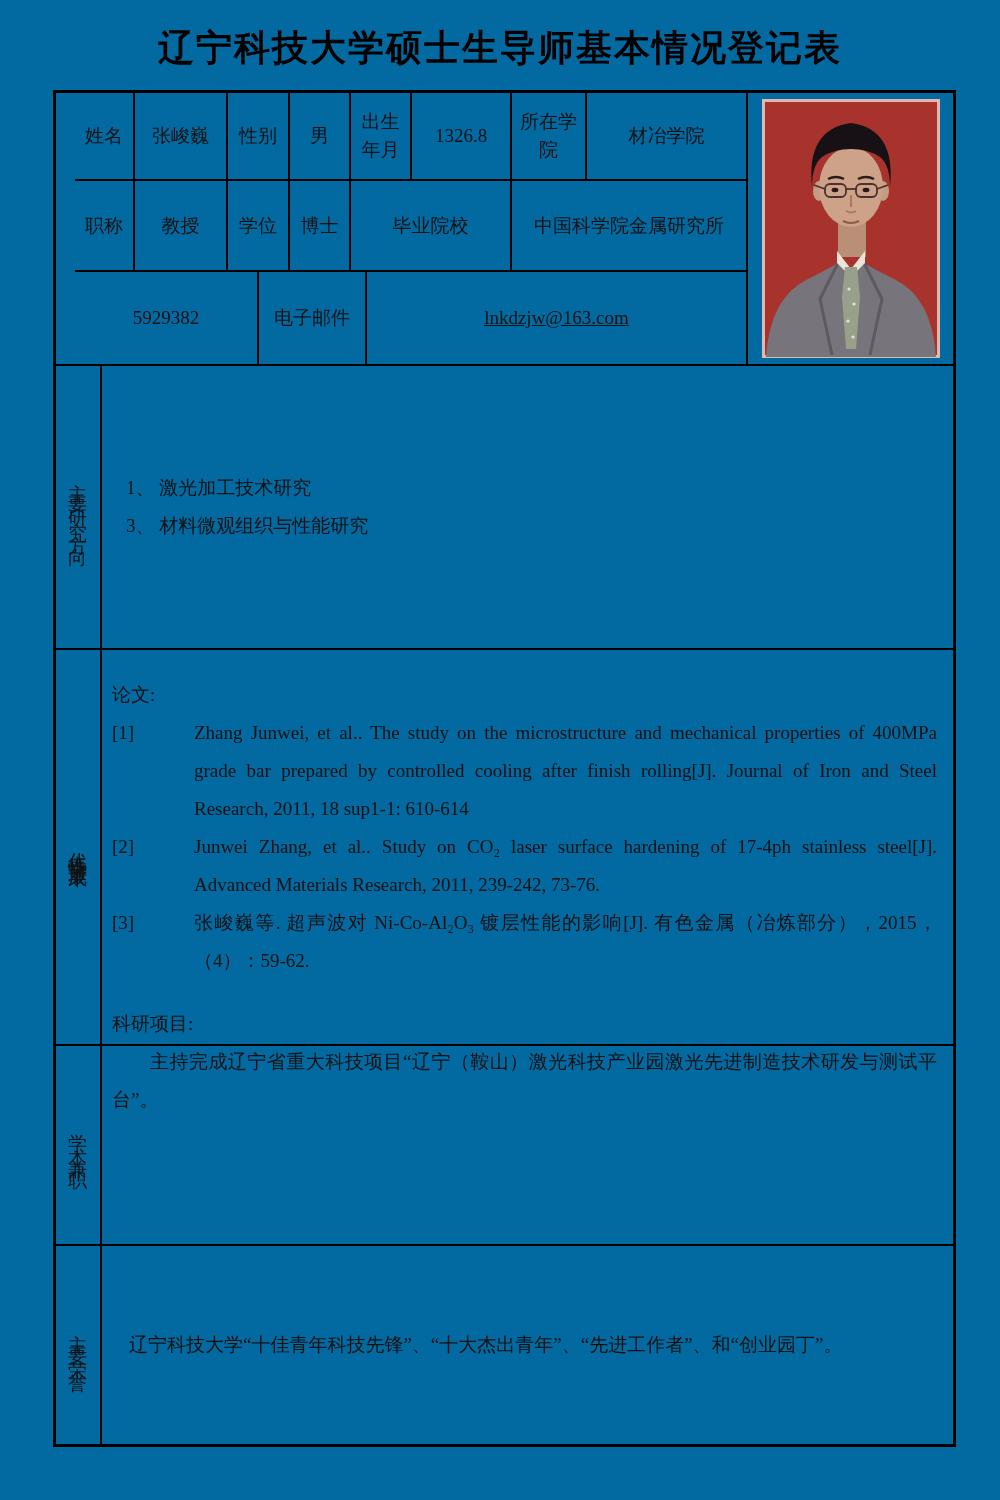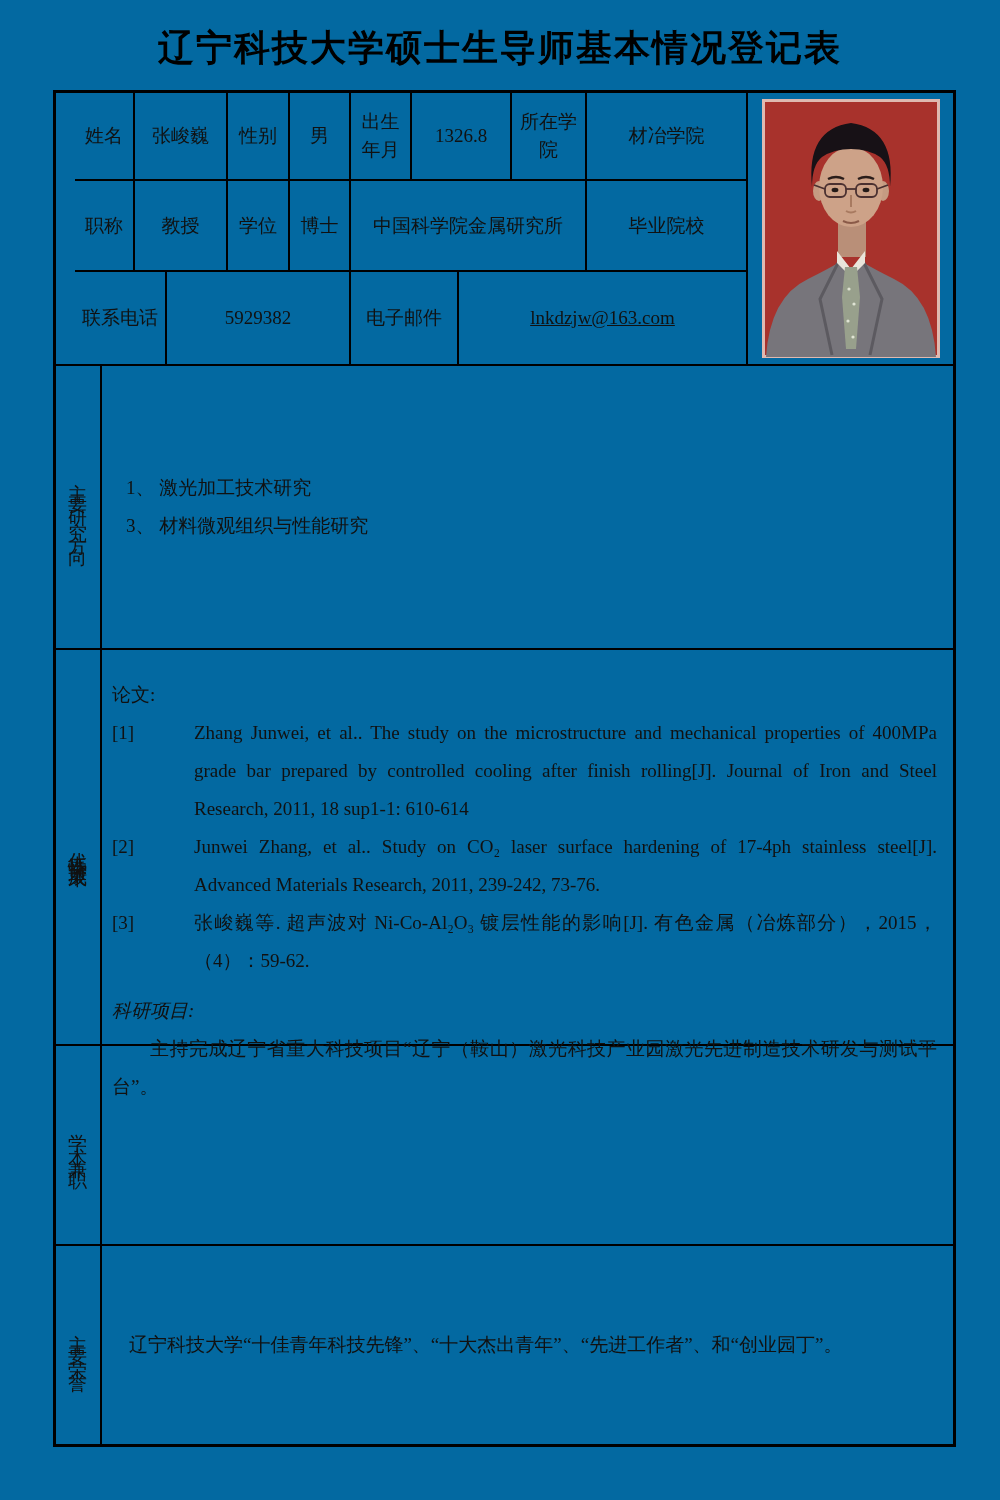--- a/index.html
+++ b/index.html
@@ -53,21 +53,21 @@
   
   .research-list {
     height:100%; display:flex; flex-direction:column; justify-content:center;
     padding-left:24px; line-height:38px;
   }
   
   .achieve-body { padding:26px 16px 0 10px; line-height:38px; }
   .ref-item { display:flex; }
   .ref-marker { width:38px; flex:none; }
   .ref-text { flex:1; text-align:justify;margin-left:44px; }
-  .projects-heading { margin-top:12px;font-style:italic; }
+  .projects-heading { margin-top:25px; }
   .projects-text { text-indent:2em; text-align:justify; }
   
   .honors-body { height:100%; display:flex; align-items:center; padding:0 27px; }
 </style>
 </head>
 <body>
 
 <div class="page">
 
   <div class="doc-title">辽宁科技大学硕士生导师基本情况登记表</div>
@@ -86,26 +86,25 @@
           <div class="cell" style="width:100px">1326.8</div>
           <div class="cell" style="width:75px">所在学院</div>
           <div class="cell last">材冶学院</div>
         </div>
 
         <div class="tr tr2">
           <div class="cell" style="width:60px">职称</div>
           <div class="cell" style="width:93px">教授</div>
           <div class="cell" style="width:62px">学位</div>
           <div class="cell" style="width:61px">博士</div>
+          <div class="cell" style="width:161px">毕业院校</div>
           <div class="cell last">中国科学院金属研究所</div>
-          <div class="cell" style="width:161px">毕业院校</div>
         </div>
 
         <div class="tr tr3">
-          <div class="cell" style="width:92px">联系电话</div>
           <div class="cell" style="width:184px">5929382</div>
           <div class="cell" style="width:108px">电子邮件</div>
           <div class="cell last">
             <span class="email-link">lnkdzjw@163.com</span>
           </div>
         </div>
 
       </div>
 
       <div class="photo-cell">

